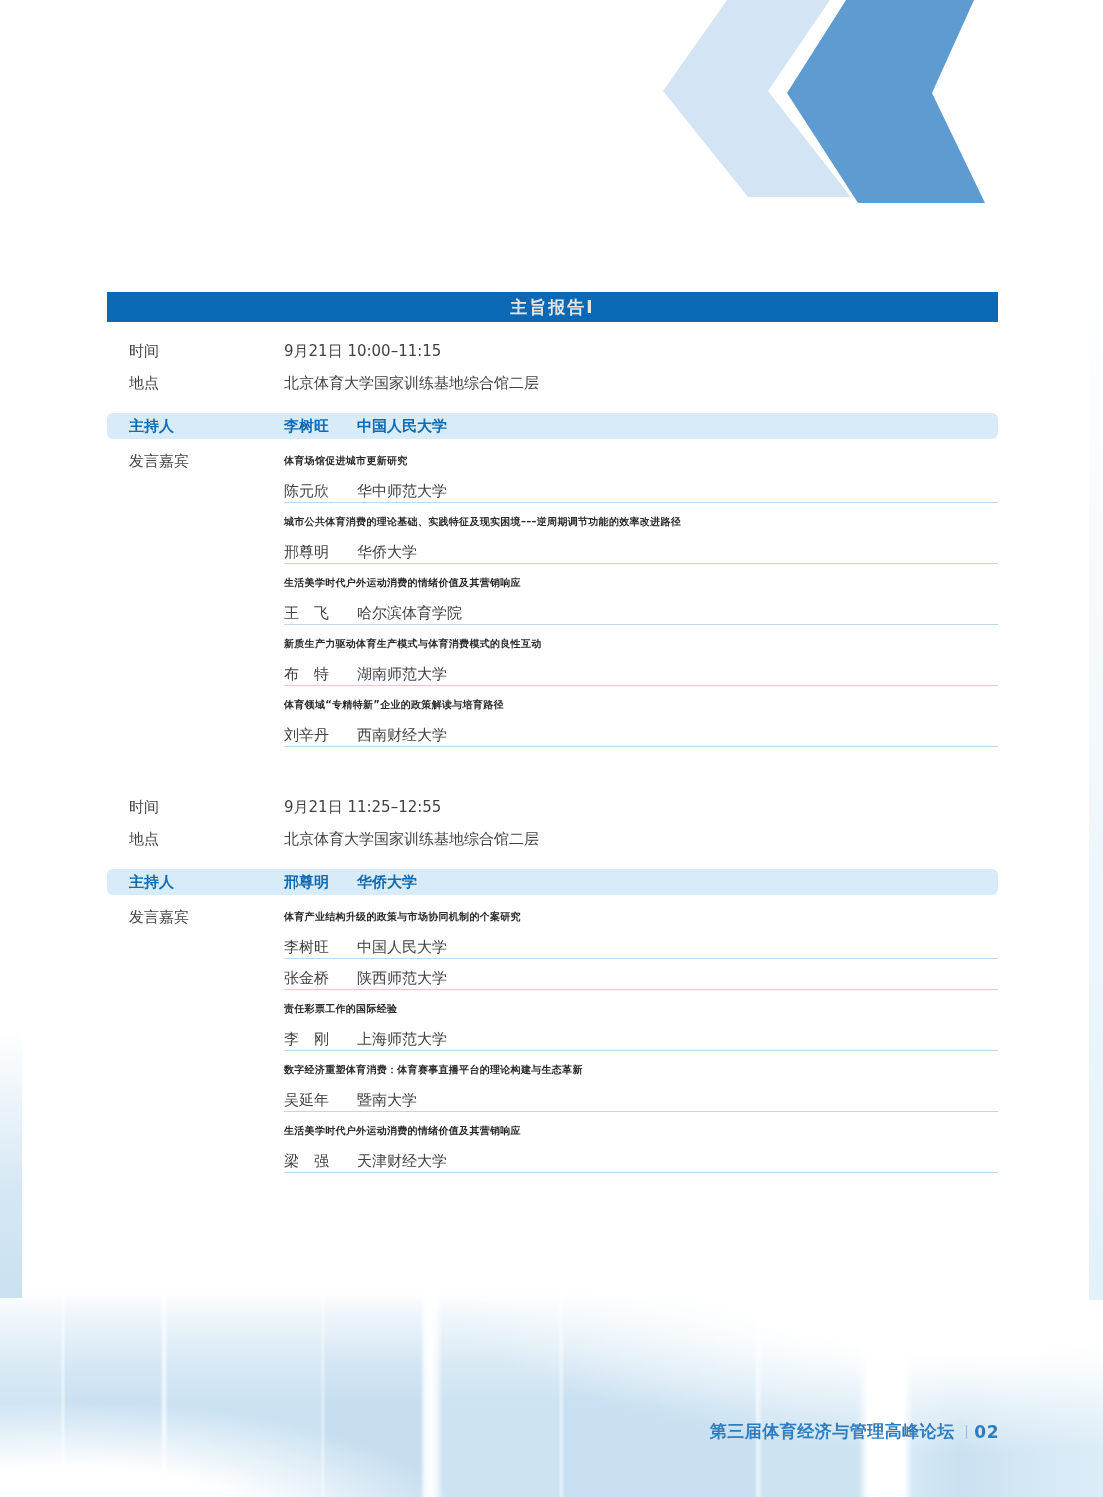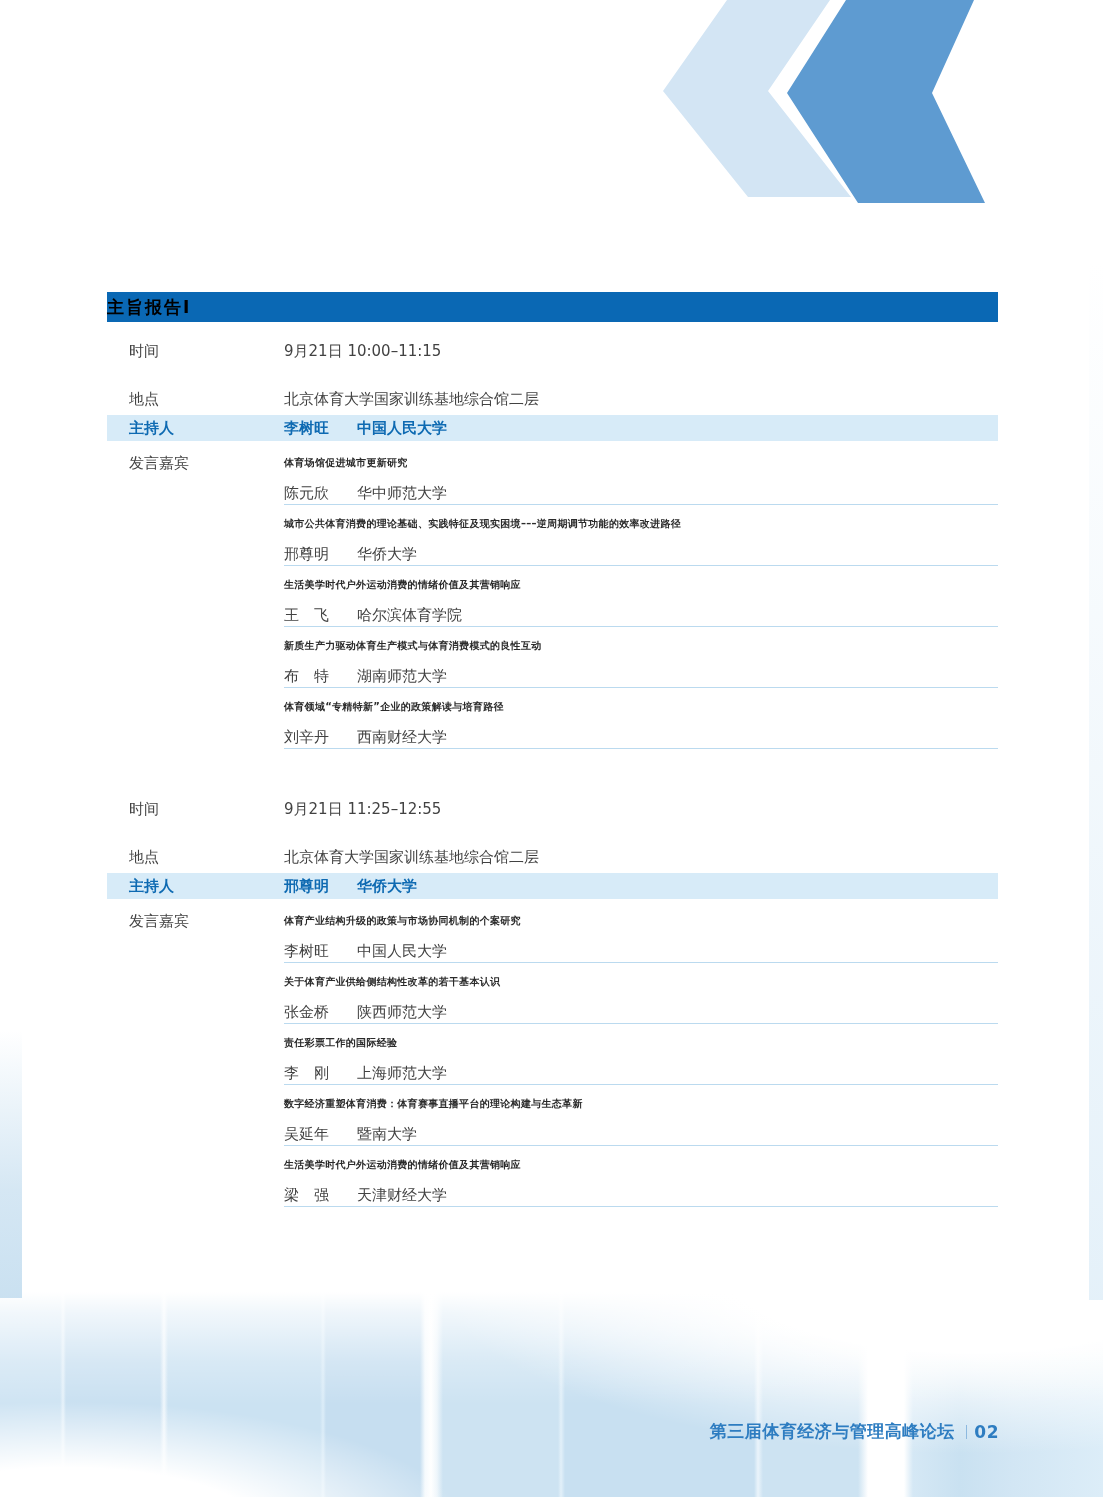--- a/index.html
+++ b/index.html
@@ -33,28 +33,28 @@
         #cde3f2 858px,#ffffff 868px,#ffffff 904px,#d5e8f5 913px,#c9e1f1 960px,#d2e6f4 1012px,#dcedf8 1103px);
   }
   .edge-left{position:absolute;left:0;top:1030px;width:22px;height:268px;z-index:0;
     background:linear-gradient(180deg,rgba(201,224,241,0) 0%,rgba(199,223,240,.75) 60%,rgba(199,223,240,.95) 100%);}
   .edge-right{position:absolute;right:0;top:260px;width:14px;height:1040px;z-index:0;
     background:linear-gradient(180deg,rgba(214,233,246,0) 0%,rgba(214,233,246,.65) 100%);}
 
   
   .content{position:absolute;left:107px;top:292px;width:891px;z-index:2;}
   .title-bar{
-    height:30px;line-height:30px;
-    background:var(--header-bar);color:#000000;
+    height:30px;line-height:30px;text-align:center;
+    background:var(--header-bar);color:#e5e5e5;
     font-size:17px;font-weight:bold;letter-spacing:2px;
   }
   .info-row{display:flex;align-items:center;min-height:26px;font-size:15px;color:var(--body-text);}
   .row-time{margin-top:16px;}
-  .row-loc{margin-top:22px;}
-  .row-mod{margin-top:3px;background:var(--highlight-row);}
+  .row-loc{margin-top:6px;}
+  .row-mod{margin-top:17px;background:var(--highlight-row);border-radius:6px;}
   .row-mod .info-label,.row-mod .info-value{color:var(--moderator-text);font-weight:bold;}
   .info-label{width:177px;padding-left:22px;flex:none;}
   .info-value{flex:1;}
   .aff{margin-left:28px;}
 
   .speakers-row{display:flex;margin-top:12px;align-items:flex-start;}
   .speakers-row .info-label{line-height:20px;font-size:15px;color:var(--body-text);}
   .talks{flex:1;}
   .talk+.talk{padding-top:9px;}
   .talk-title{font-size:10px;font-weight:bold;color:var(--title-text);line-height:20px;margin-bottom:10px;letter-spacing:.3px;}
@@ -168,21 +168,20 @@
 
           <div class="talk">
             <div class="talk-title">体育产业结构升级的政策与市场协同机制的个案研究</div>
             <div class="talk-speaker">
               <span>李树旺</span><span class="aff">中国人民大学</span>
             </div>
           </div>
 
 
           <div class="talk">
-            <div class="talk-title">关于体育产业供给侧结构性改革的若干基本认识</div>
             <div class="talk-speaker">
               <span>张金桥</span><span class="aff">陕西师范大学</span>
             </div>
           </div>
 
           <div class="talk">
             <div class="talk-title">责任彩票工作的国际经验</div>
             <div class="talk-speaker">
               <span>李　刚</span><span class="aff">上海师范大学</span>
             </div>

